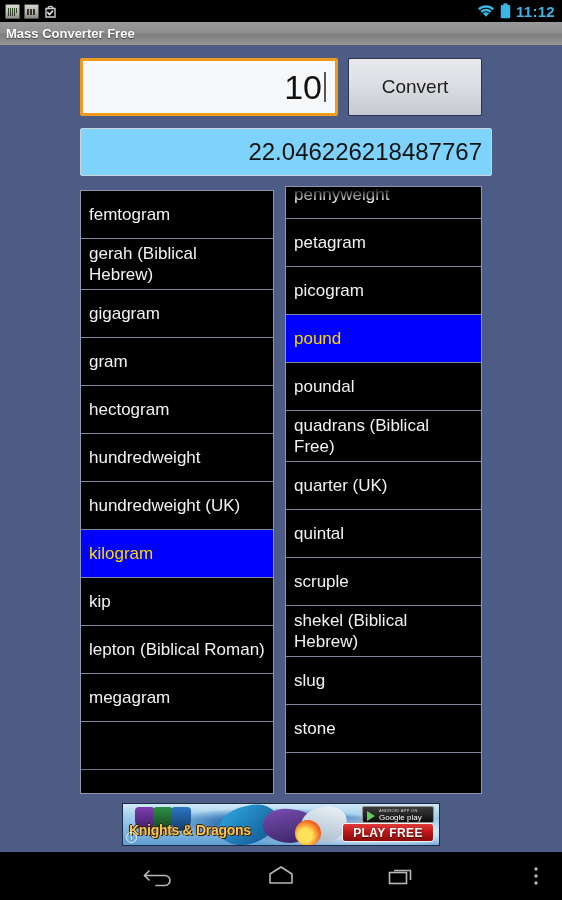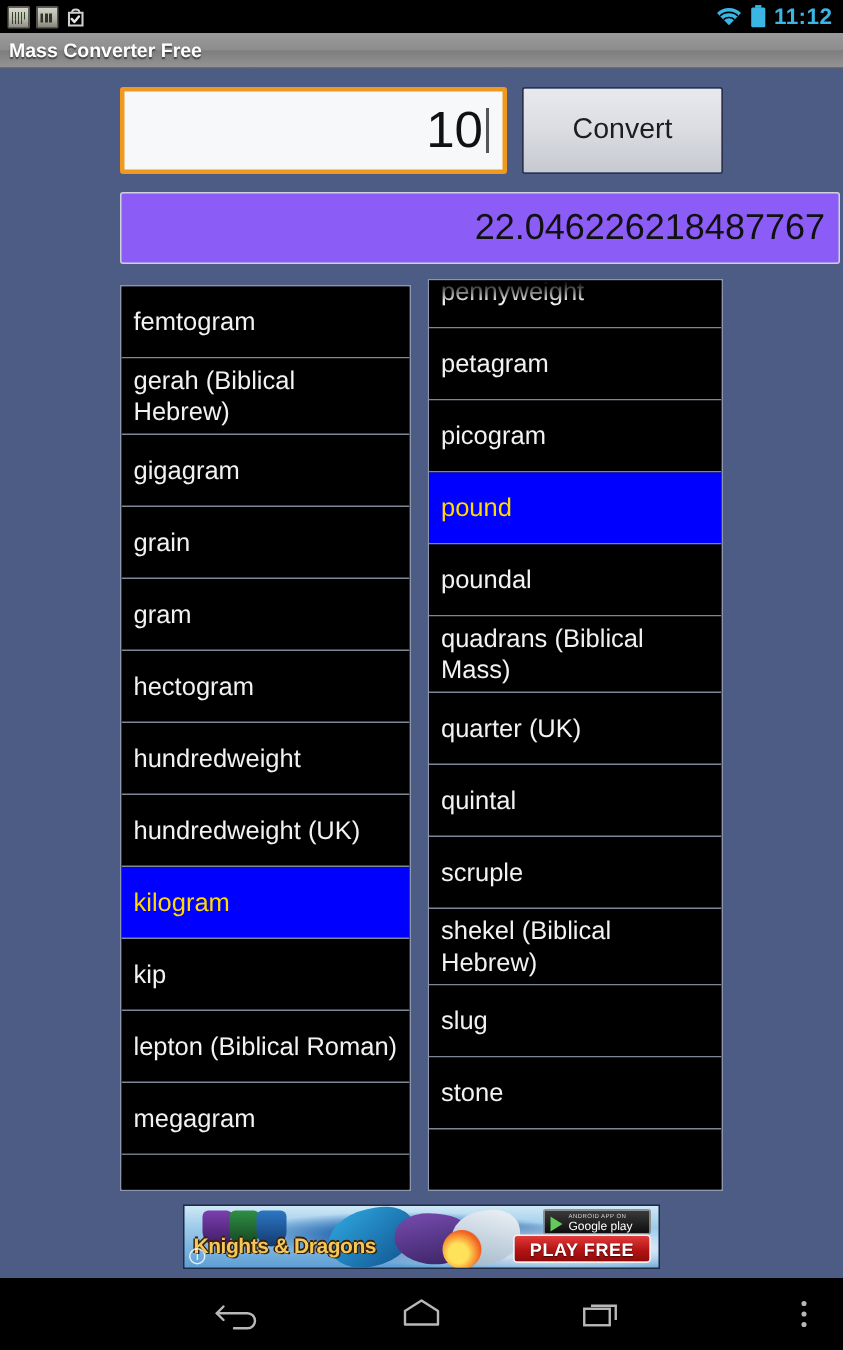--- a/index.html
+++ b/index.html
@@ -108,22 +108,22 @@
   #convert-button {
     width: 134px; height: 58px;
     background: linear-gradient(180deg,#e7e9ed 0%,#dcdee3 45%,#c6c9d0 100%);
     border: 1px solid #2a3250;
     border-radius: 2px;
     display: flex; align-items: center; justify-content: center;
     color: #1d1d1d; font-size: 19px;
   }
   #result-field {
     position: absolute; left: 80px; top: 128px;
-    width: 480px; height: 48px;
-    background: #8b5cf6;
+    width: 412px; height: 48px;
+    background: #7dd3fc;
     border: 1px solid #cfd2da;
     border-radius: 2px;
     display: flex; align-items: center; justify-content: flex-end;
     padding-right: 9px;
   }
   #result-text { color: #111; font-size: 24px; }
 
   
   .unit-list {
     position: absolute;
@@ -310,23 +310,20 @@
         <div class="list-item">
           <span>femtogram</span>
         </div>
         <div class="list-item">
           <span>gerah (Biblical Hebrew)</span>
         </div>
         <div class="list-item">
           <span>gigagram</span>
         </div>
         <div class="list-item">
-          <span>grain</span>
-        </div>
-        <div class="list-item">
           <span>gram</span>
         </div>
         <div class="list-item">
           <span>hectogram</span>
         </div>
         <div class="list-item">
           <span>hundredweight</span>
         </div>
         <div class="list-item">
           <span>hundredweight (UK)</span>
@@ -361,21 +358,21 @@
         <div class="list-item">
           <span>picogram</span>
         </div>
         <div class="list-item selected">
           <span>pound</span>
         </div>
         <div class="list-item">
           <span>poundal</span>
         </div>
         <div class="list-item">
-          <span>quadrans (Biblical Mass)</span>
+          <span>quadrans (Biblical Free)</span>
         </div>
         <div class="list-item">
           <span>quarter (UK)</span>
         </div>
         <div class="list-item">
           <span>quintal</span>
         </div>
         <div class="list-item">
           <span>scruple</span>
         </div>

